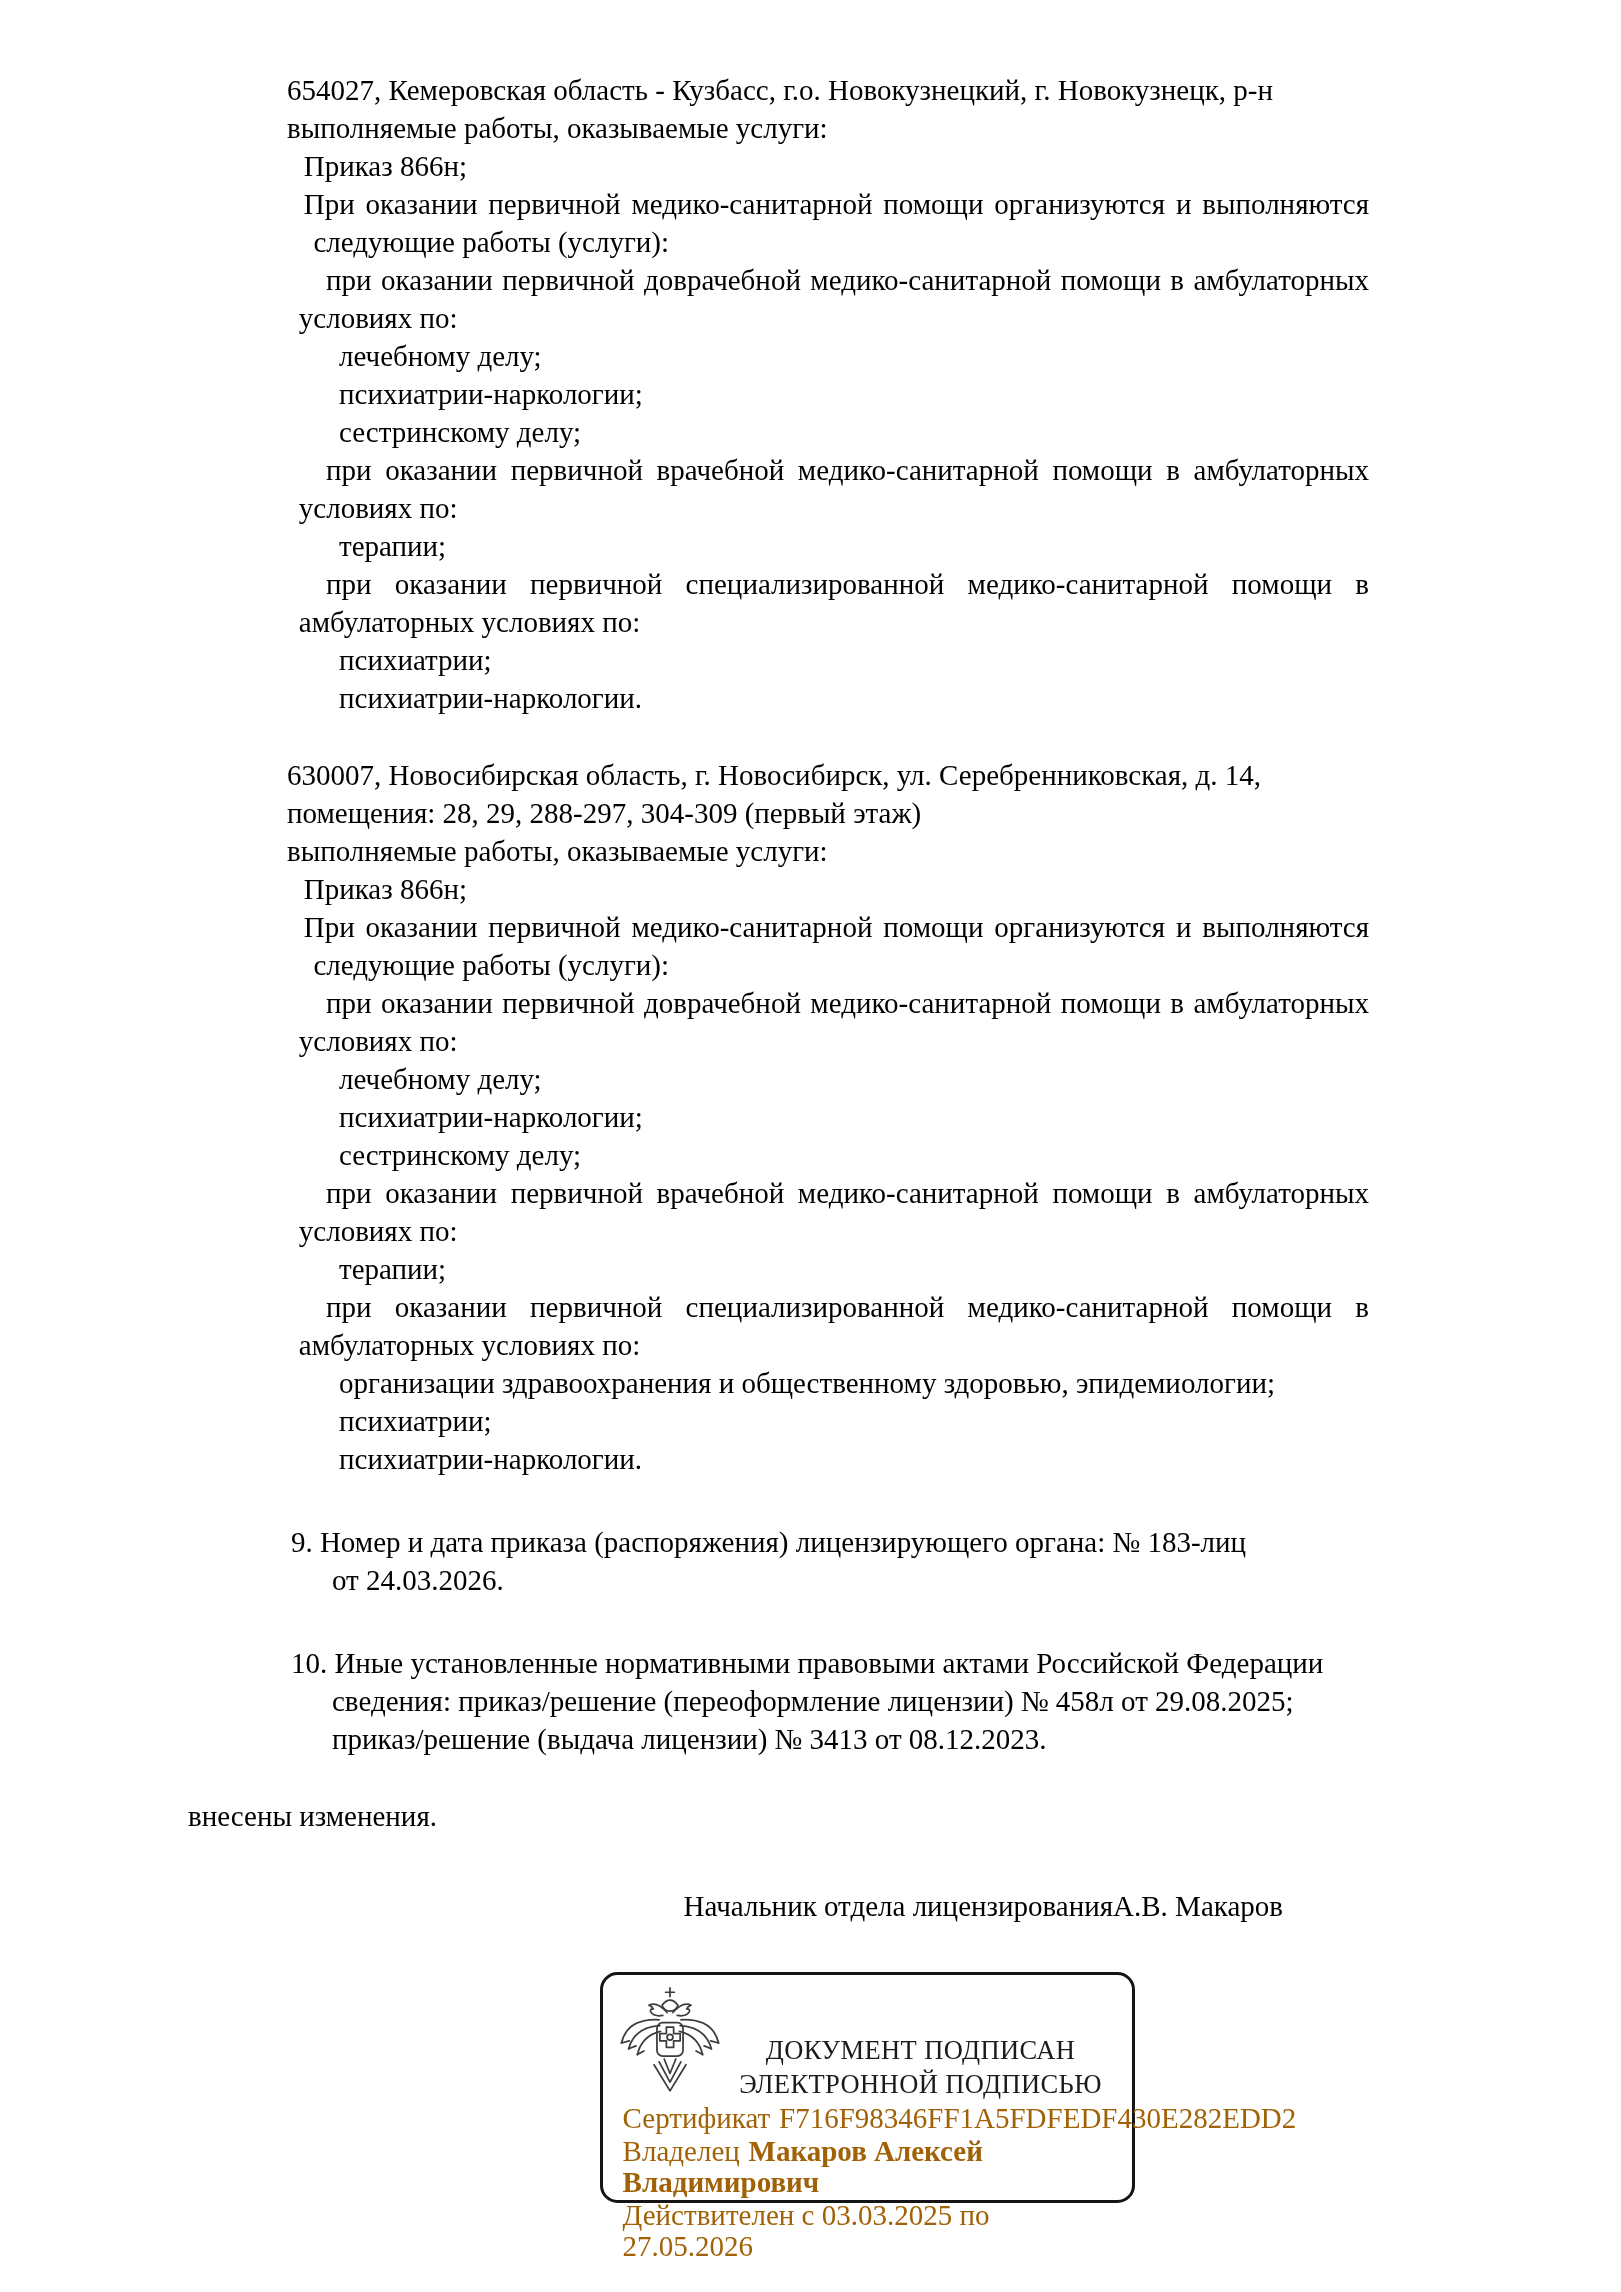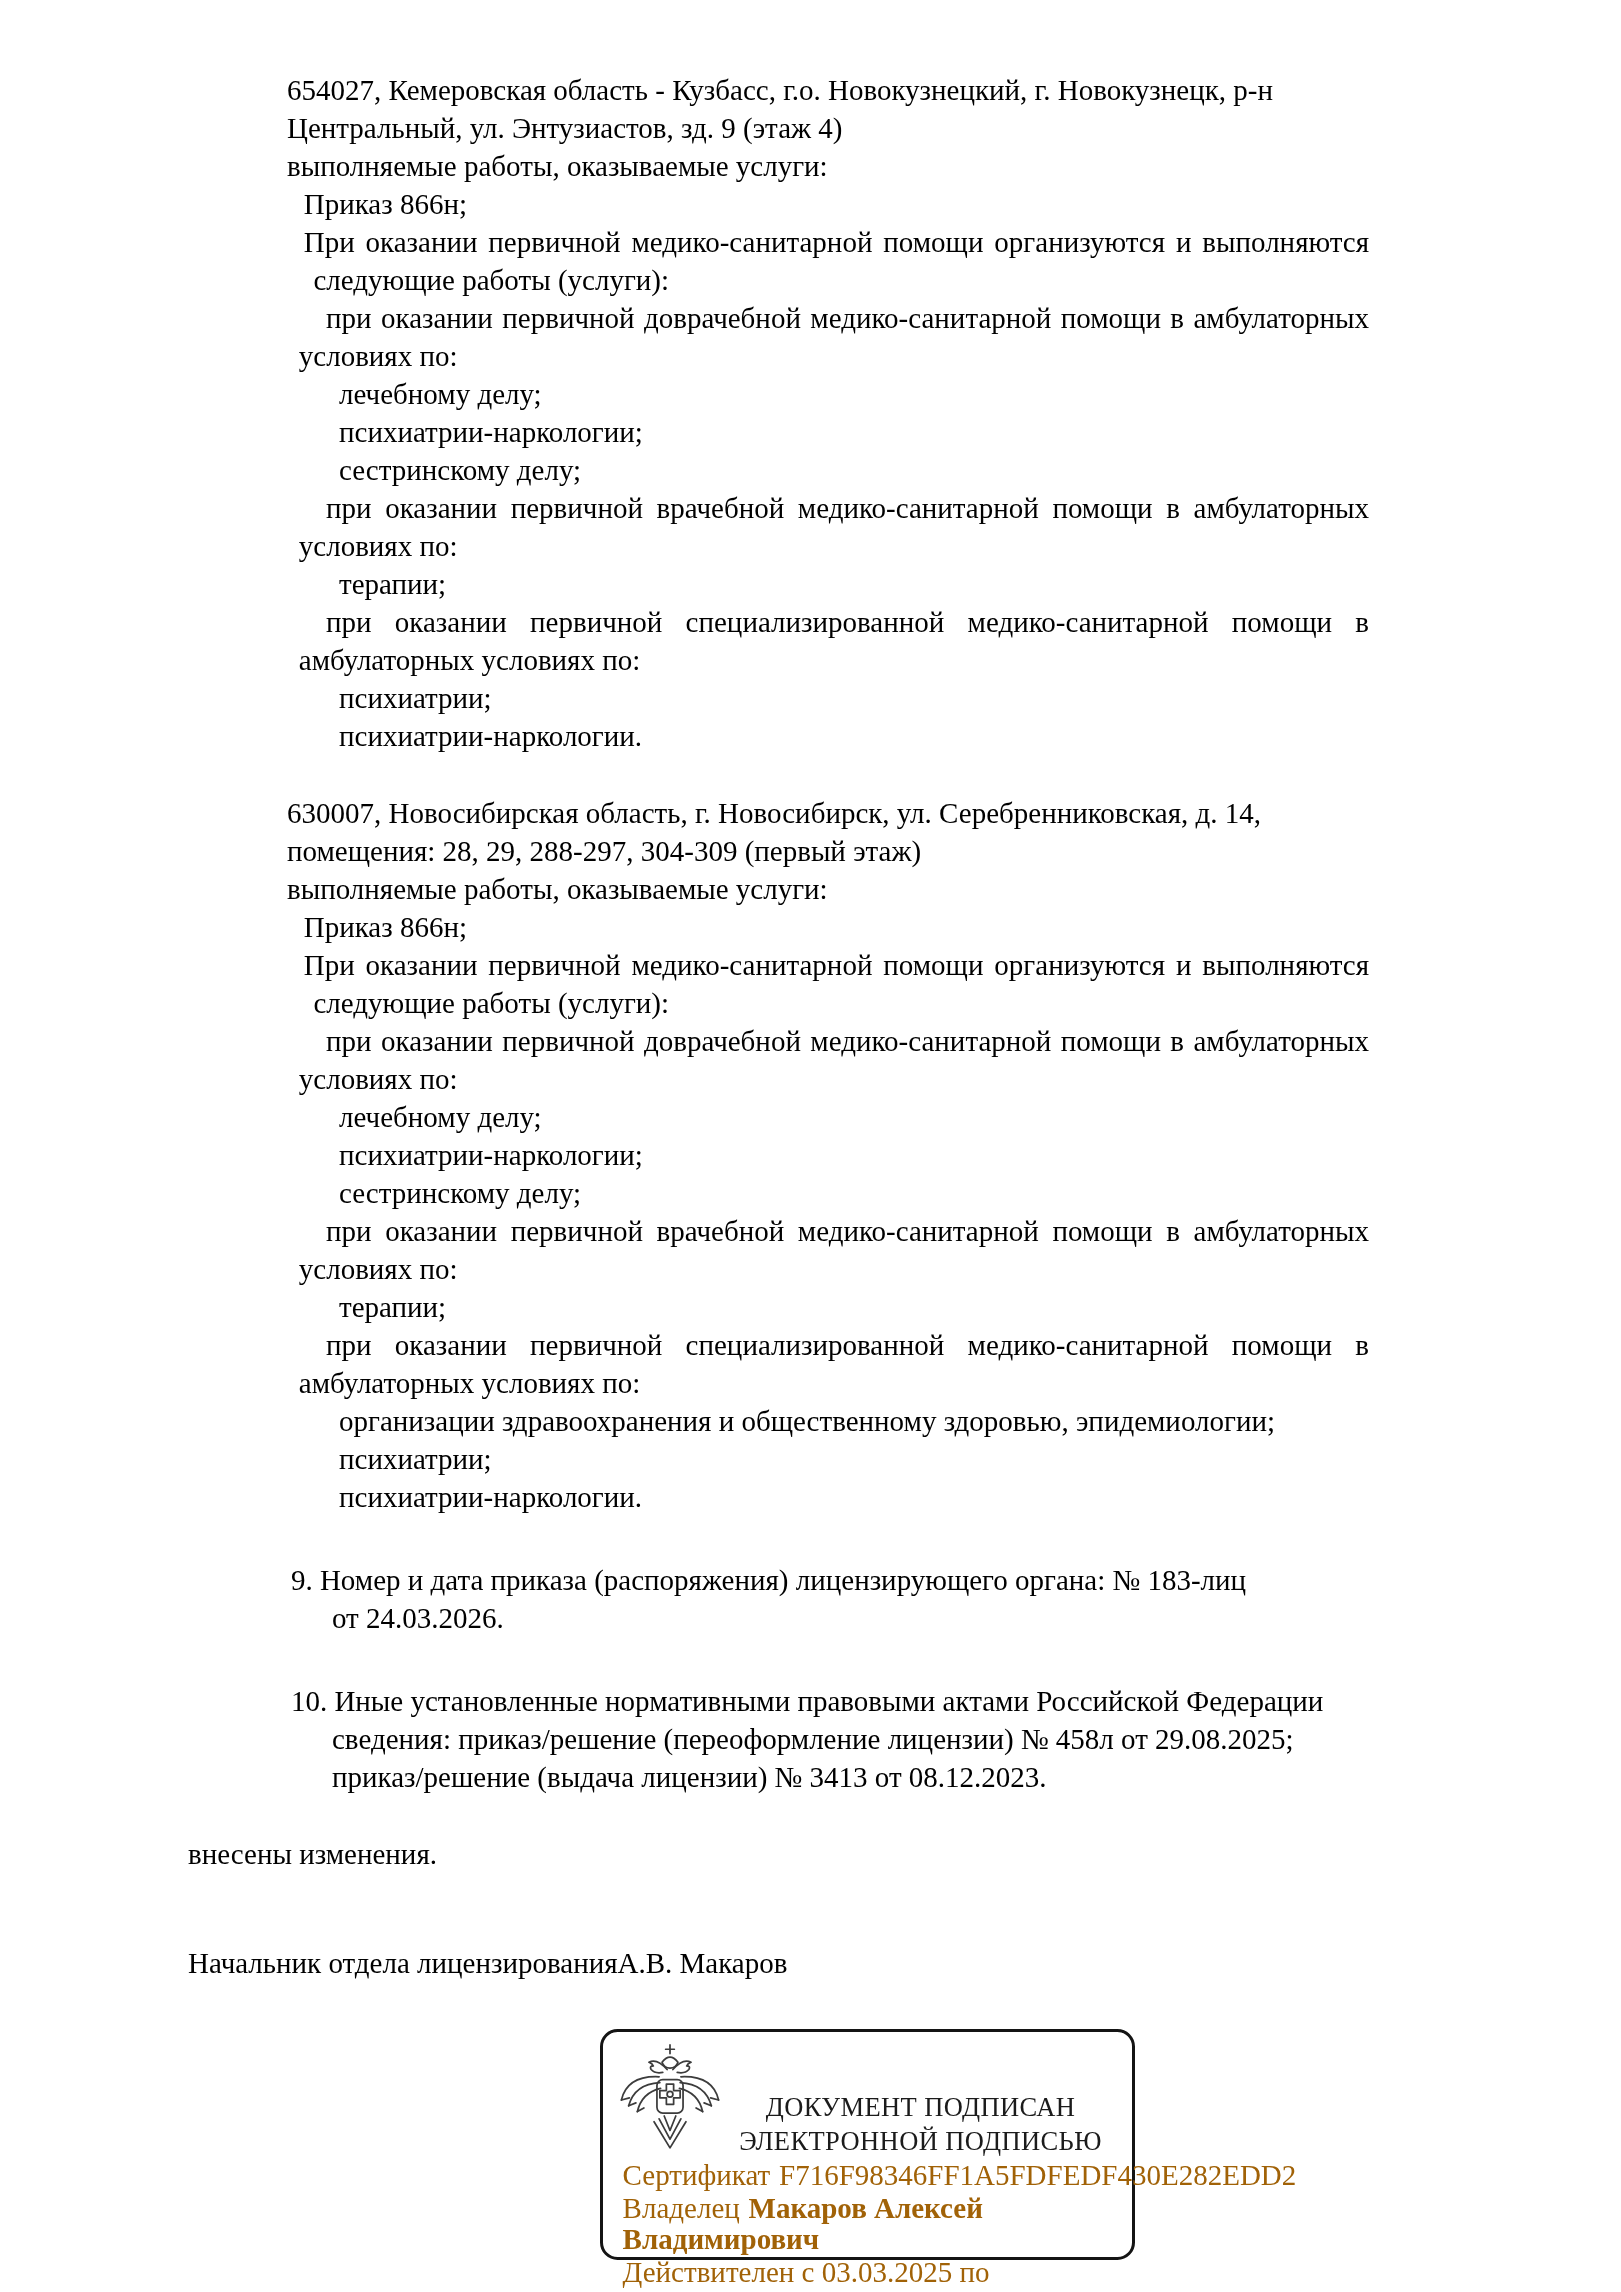--- a/index.html
+++ b/index.html
@@ -30,23 +30,23 @@
   .i0  { padding-left: 0; }
   .i1  { padding-left: 16.7px; }
   .i1c { padding-left: 26.5px; }
   .i2  { padding-left: 39px; }
   .i2c { padding-left: 11.8px; }
   .i3  { padding-left: 52px; }
   .n0  { padding-left: 3.9px; }
   .n1  { padding-left: 45px; }
 
   .sig-row {
-    margin-top: 71px;
+    margin-top: 52px;
     display: flex;
-    justify-content: flex-start;
+    justify-content: flex-end;
     padding-right: 86px;
   }
 
   .stamp {
     margin-top: 47px;
     margin-left: 412px;
     width: 535px;
     height: 231px;
     box-sizing: border-box;
     border: 3.9px solid #141414;
@@ -74,21 +74,20 @@
   .stamp-info .lbl { margin-right: 8.8px; }
   .stamp-info .bold { font-weight: bold; }
 </style>
 </head>
 <body>
 
 <div class="doc">
 
   <div class="section body-ind">
       <div class="ln i0">654027, Кемеровская область - Кузбасс, г.о. Новокузнецкий, г. Новокузнецк, р-н</div>
-      <div class="ln i0">Центральный, ул. Энтузиастов, зд. 9 (этаж 4)</div>
       <div class="ln i0">выполняемые работы, оказываемые услуги:</div>
       <div class="ln i1">Приказ 866н;</div>
       <div class="ln i1 j">При оказании первичной медико-санитарной помощи организуются и выполняются</div>
       <div class="ln i1c">следующие работы (услуги):</div>
       <div class="ln i2 j">при оказании первичной доврачебной медико-санитарной помощи в амбулаторных</div>
       <div class="ln i2c">условиях по:</div>
       <div class="ln i3">лечебному делу;</div>
       <div class="ln i3">психиатрии-наркологии;</div>
       <div class="ln i3">сестринскому делу;</div>
       <div class="ln i2 j">при оказании первичной врачебной медико-санитарной помощи в амбулаторных</div>

